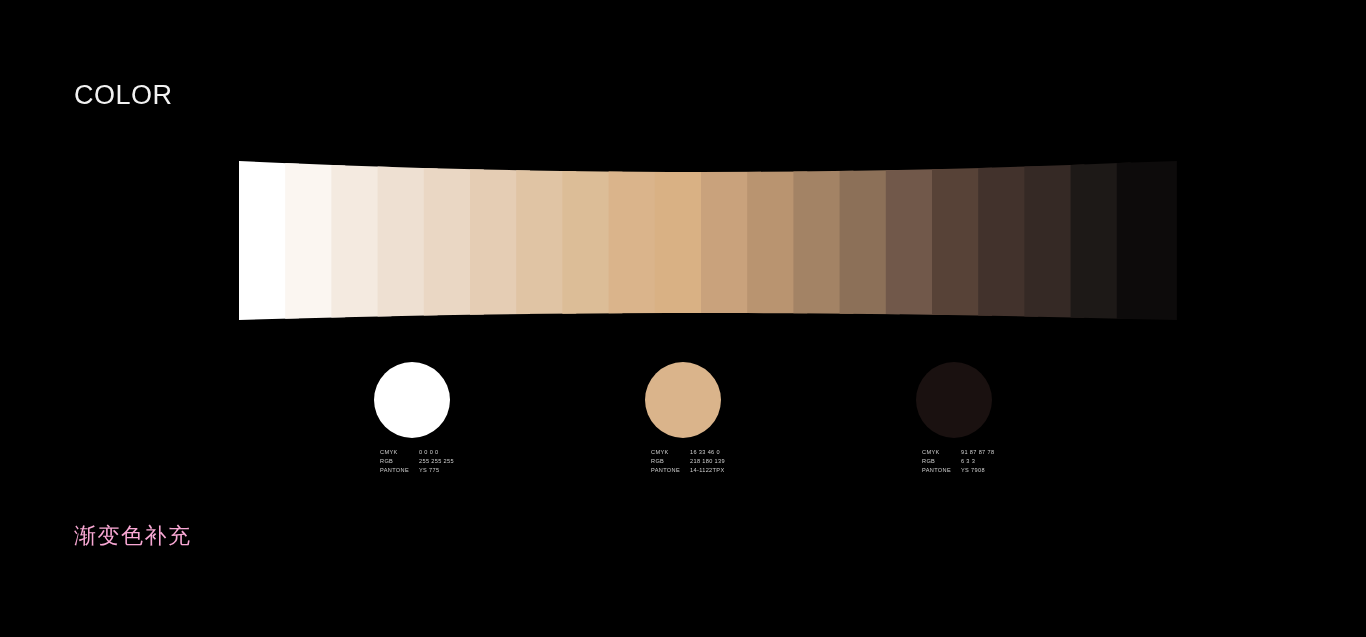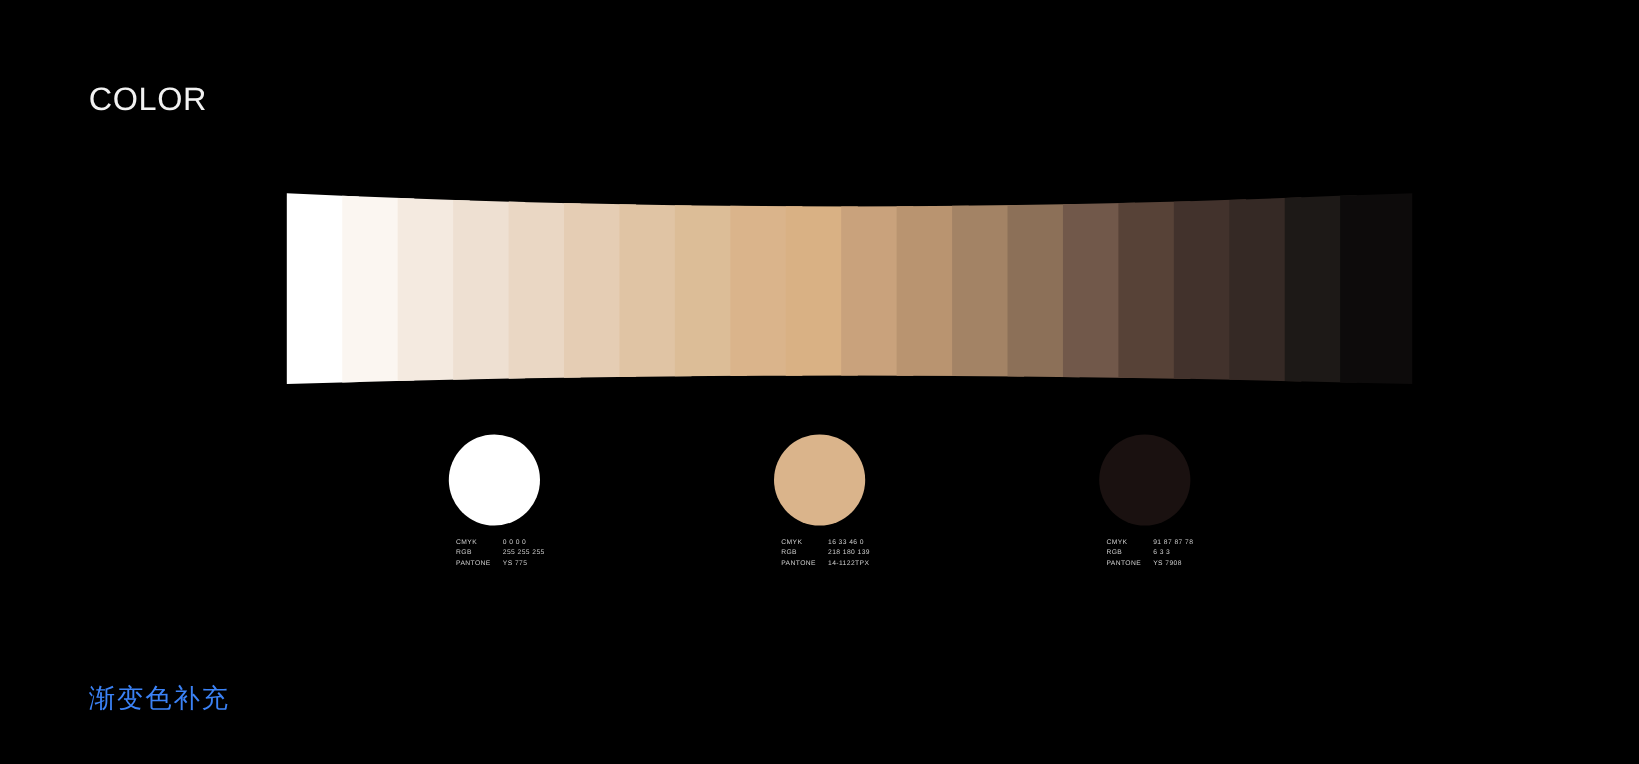--- a/index.html
+++ b/index.html
@@ -12,21 +12,21 @@
     height: 637px;
     position: relative;
     overflow: hidden;
     font-family: "Liberation Sans", sans-serif;
     color: #ffffff;
   }
 
   #page-title {
     position: absolute;
     left: 74px;
-    top: 68px;
+    top: 80px;
     font-size: 27px;
     letter-spacing: 0.5px;
     font-weight: 400;
     color: #f2f2f2;
     white-space: nowrap;
   }
 
   #gradient-fan {
     position: absolute;
     left: 0px;
@@ -73,23 +73,22 @@
   #group-white  { left: 374px; }
   #group-tan    { left: 645px; }
   #group-black  { left: 916px; }
 
   #caption {
     position: absolute;
     left: 74px;
     top: 521px;
     font-size: 22px;
     letter-spacing: 1.5px;
-    color: #3b82f6;
+    color: #f9a8d4;
     white-space: nowrap;
-    margin-top: 46px;
   }
 </style>
 </head>
 <body>
 
 <div id="page-title">COLOR</div>
 
 <div id="gradient-fan">
   <svg width="1366" height="185" viewBox="0 0 1366 185">
     <g id="fan-cards">

